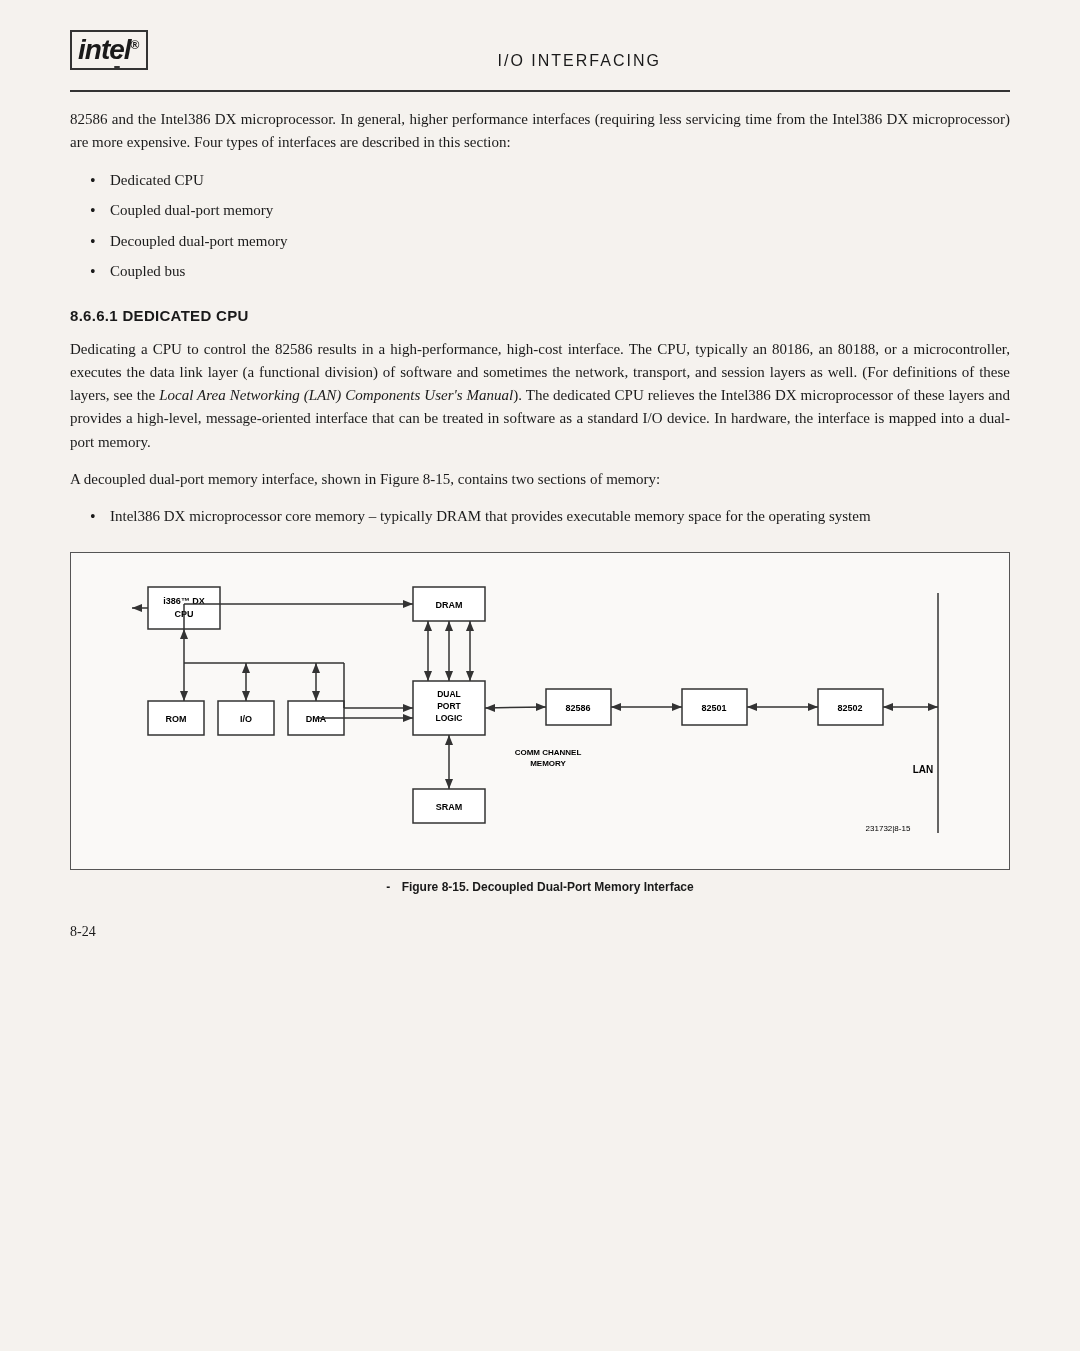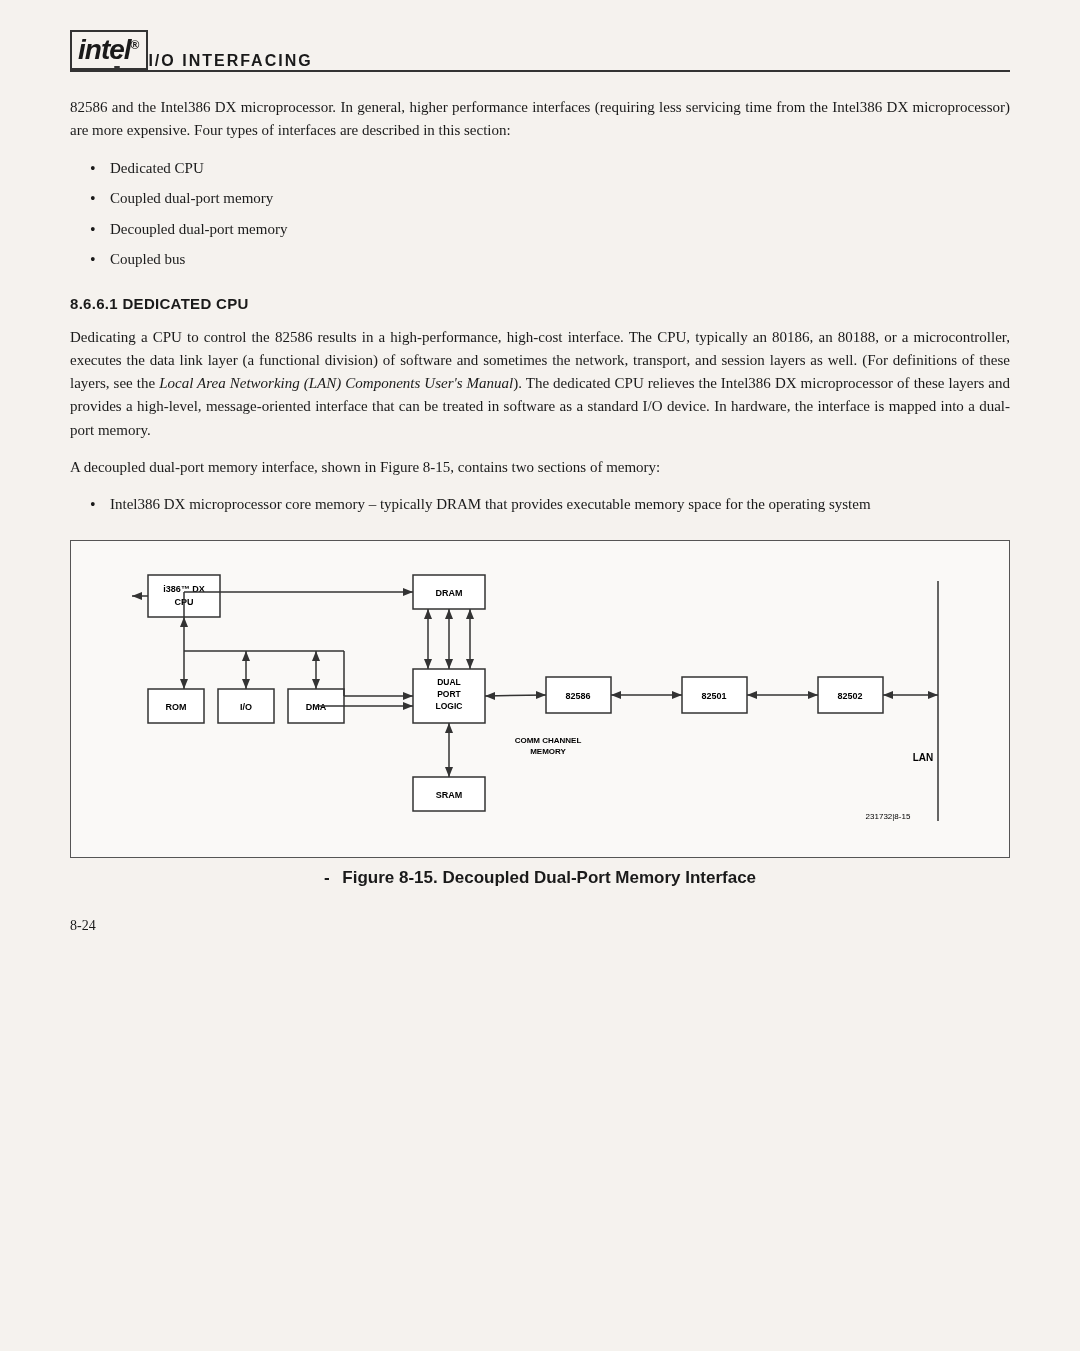--- a/index.html
+++ b/index.html
@@ -16,44 +16,45 @@
       min-height: 1351px;
       background: #f5f2ee;
       padding: 30px 70px 40px 70px;
       position: relative;
     }
     .header {
       display: flex;
       align-items: flex-end;
       justify-content: space-between;
       border-bottom: 2px solid #333;
-      padding-bottom: 0;
-      margin-bottom: 24px;
+      padding-bottom: 20px;
+      margin-bottom: 16px;
     }
     .intel-logo {
       font-family: Arial, sans-serif;
       font-size: 28px;
       font-weight: bold;
       font-style: italic;
       letter-spacing: -1px;
       border: 2px solid #333;
       padding: 2px 8px 2px 6px;
       position: relative;
       display: inline-block;
     }
     .intel-logo .reg {
       font-size: 12px;
       font-style: normal;
       vertical-align: super;
     }
     .header-title {
       font-family: Arial, sans-serif;
       font-size: 16px;
-      font-weight: bold;
+      font-weight: normal;
       letter-spacing: 2px;
+      text-align: center;
       flex: 1;
     }
     .body-text {
       line-height: 1.55;
       margin-bottom: 14px;
       text-align: justify;
     }
     .bullet-list {
       list-style: none;
       margin: 10px 0 18px 20px;
@@ -86,21 +87,21 @@
       position: relative;
     }
     .diagram {
       width: 100%;
       height: 280px;
       position: relative;
     }
     .figure-caption {
       text-align: center;
       font-family: Arial, sans-serif;
-      font-size: 17px;
+      font-size: 12px;
       font-weight: bold;
       margin-top: 10px;
     }
     .figure-caption-dash {
       margin-right: 8px;
     }
     .page-number {
       text-align: left;
       margin-top: 30px;
       font-size: 14px;

